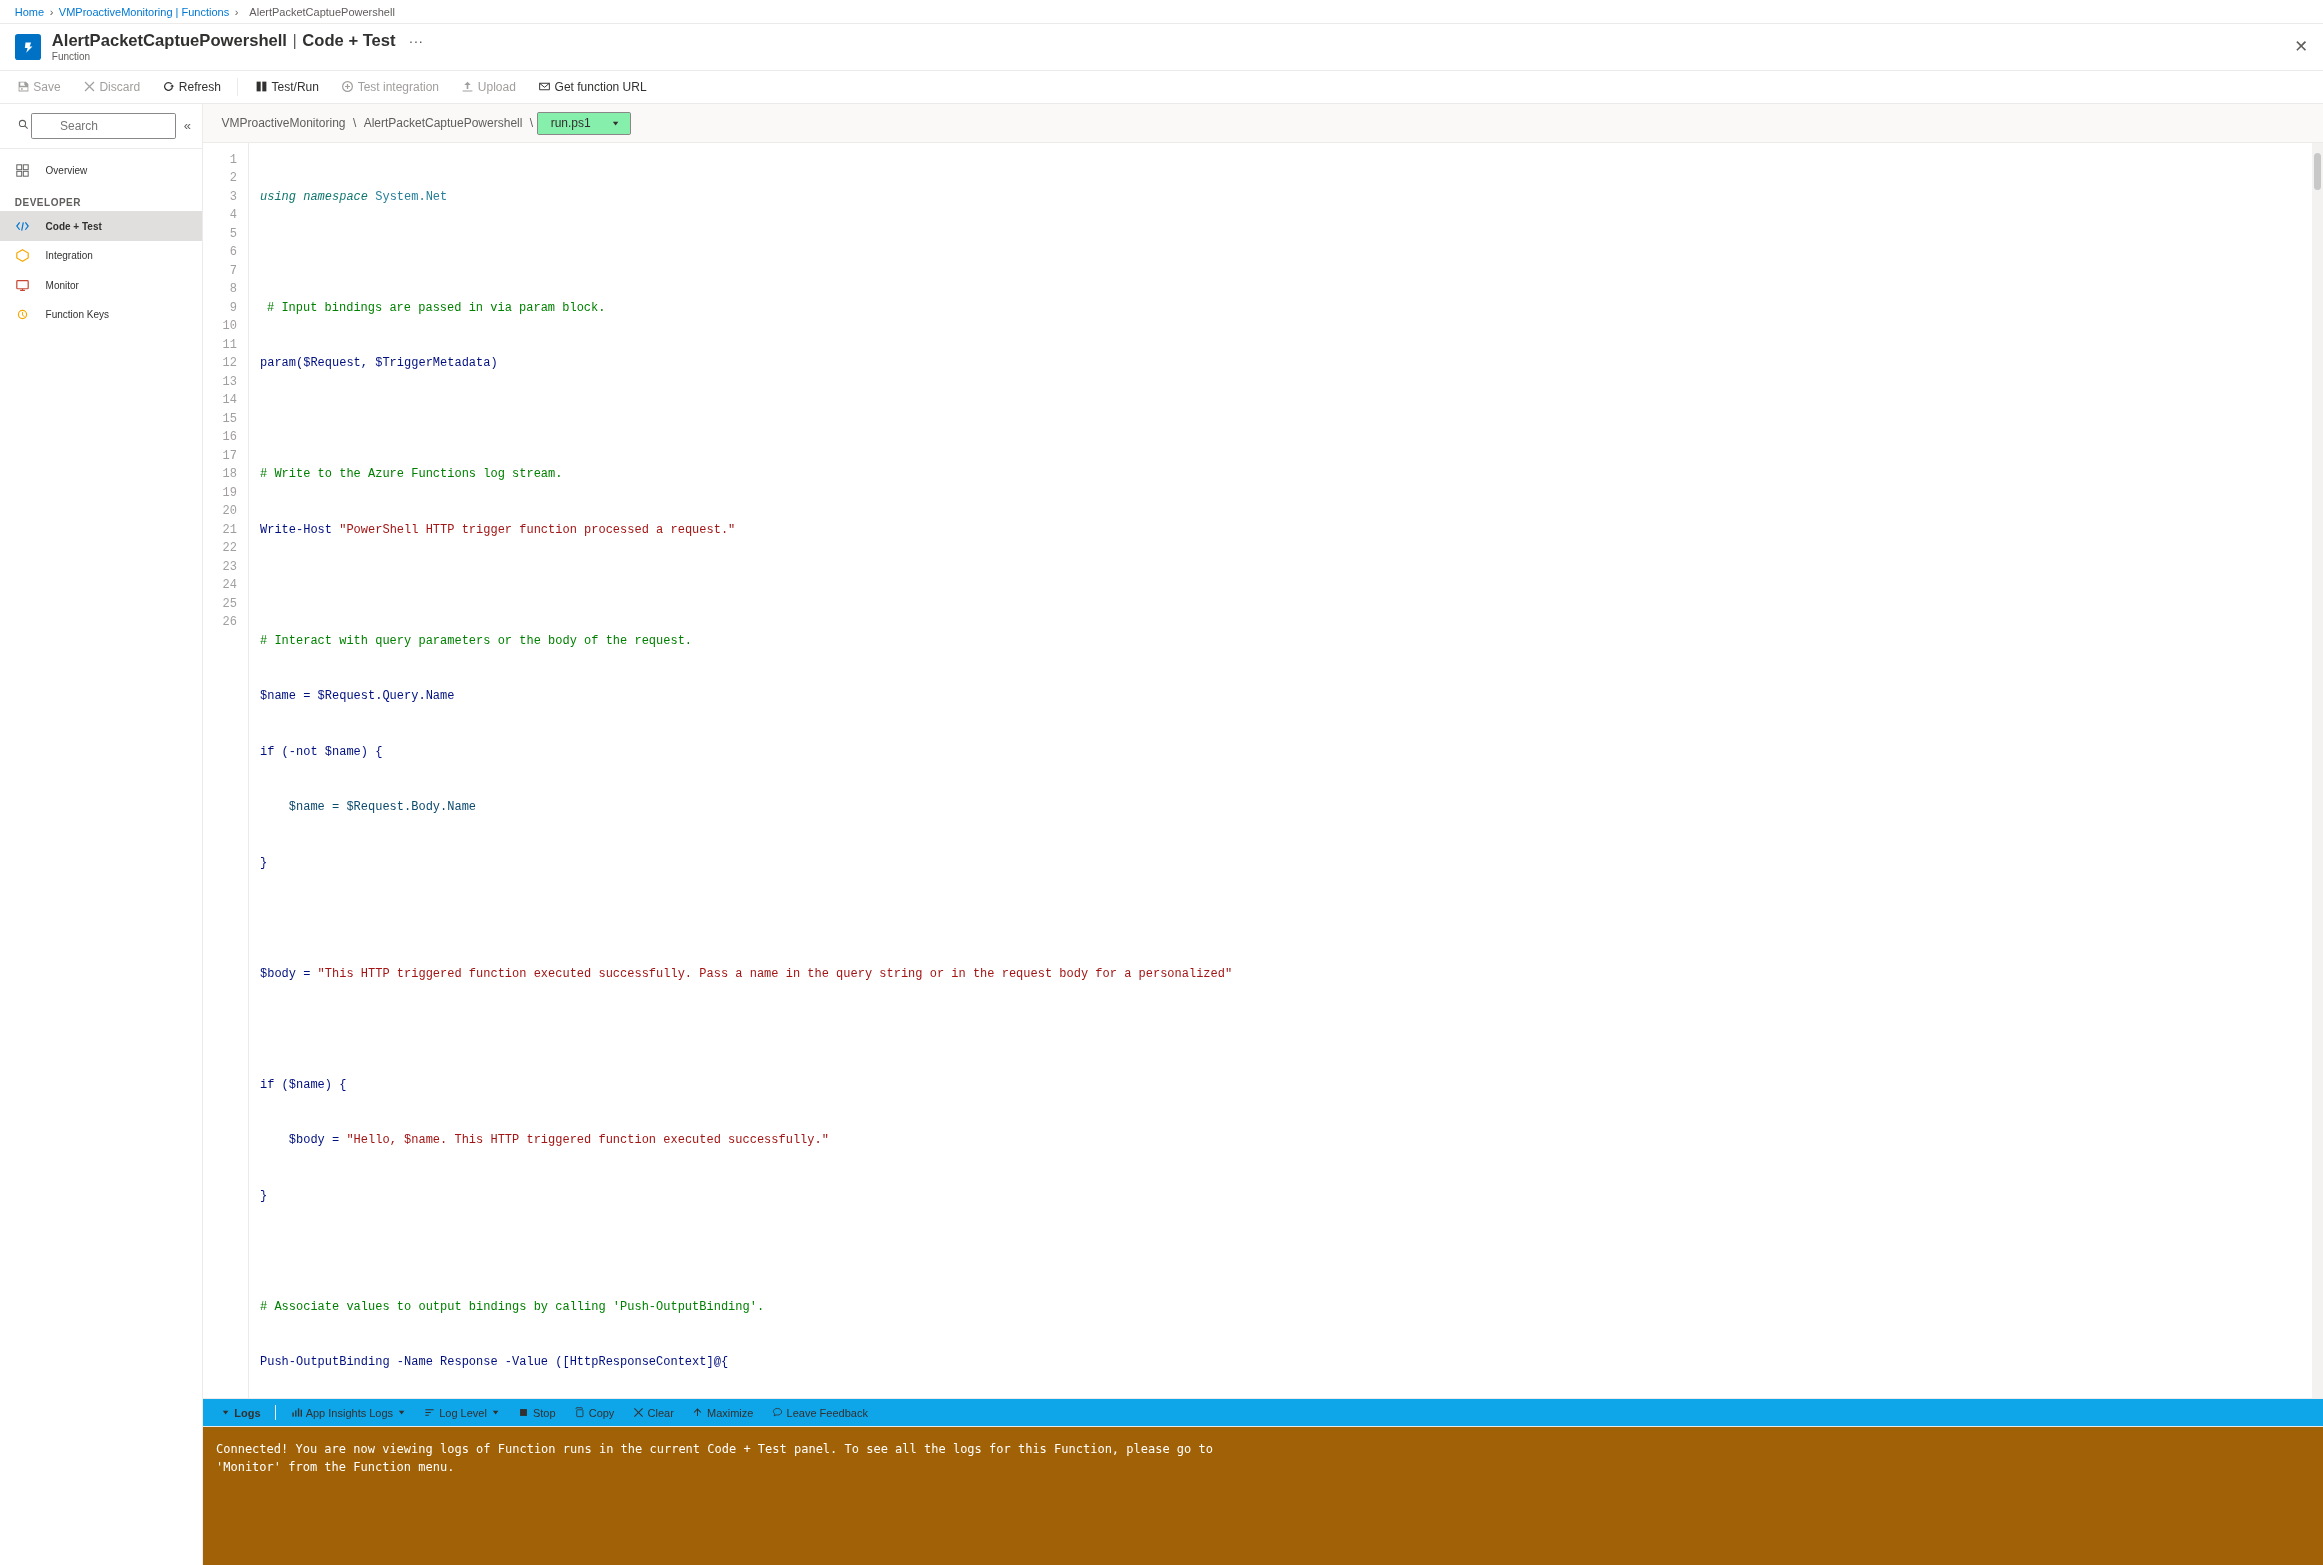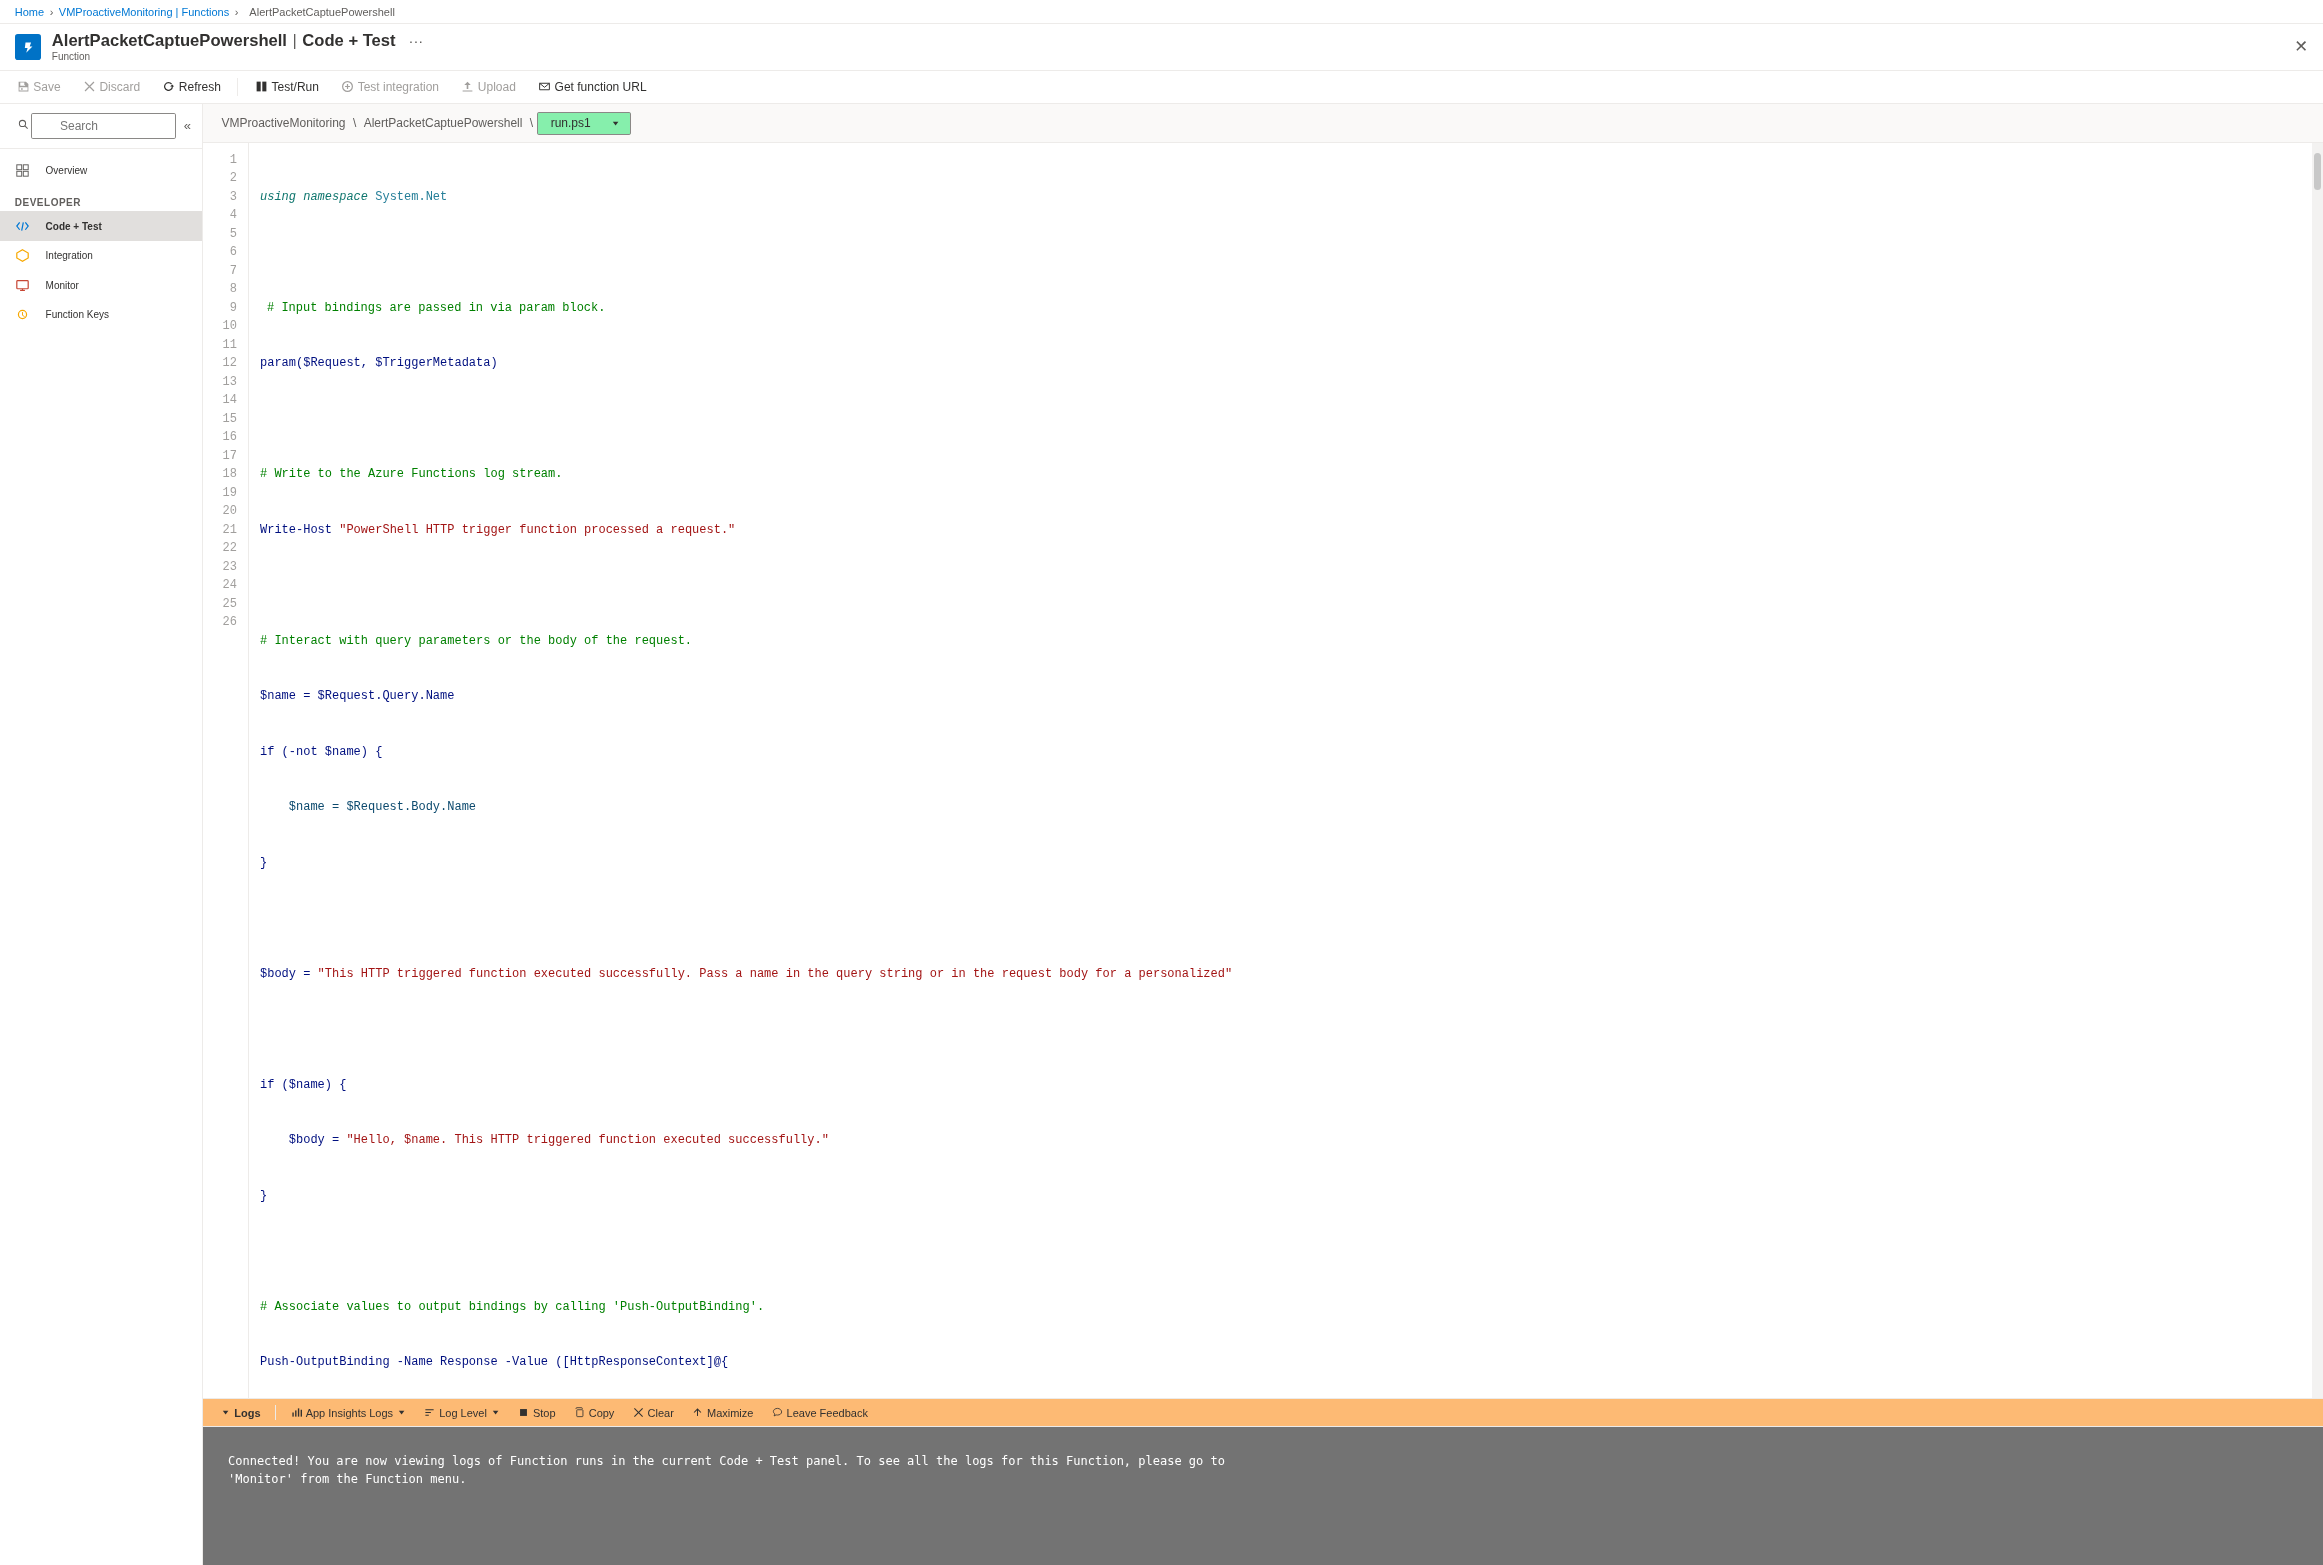--- a/index.html
+++ b/index.html
@@ -79,29 +79,29 @@
     .code-content { flex: 1; padding: 7.4px 0 7.4px 11px; white-space: pre; overflow-x: auto; }
     .code-line { height: 18.5px; display: block; }
 
     
     .scrollbar-area { width: 11px; background: #f3f2f1; position: relative; }
     .scrollbar-thumb { width: 7.4px; height: 37px; background: #c8c8c8; position: absolute; top: 9.2px; left: 1.8px; border-radius: 3.7px; }
 
     
     .log-panel { display: flex; flex-direction: column; border-top: 0.9px solid #edebe9; }
     .log-toolbar {
-      display: flex; align-items: center; padding: 3.7px 11px; background: #fdba74; border-bottom: 0.9px solid #edebe9; gap: 3.7px; flex-shrink: 0;
+      display: flex; align-items: center; padding: 3.7px 11px; background: #0ea5e9; border-bottom: 0.9px solid #edebe9; gap: 3.7px; flex-shrink: 0;
     }
     .log-btn {
       display: flex; align-items: center; gap: 3.7px; padding: 3.7px 7.4px; border: none; background: transparent; cursor: pointer; color: #323130; font-size: 11px; border-radius: 1.8px; white-space: nowrap;
     }
     .log-section { font-weight: 600; display: flex; align-items: center; gap: 3.7px; }
     .log-sep { width: 0.9px; height: 14.8px; background: #edebe9; margin: 0 3.7px; }
     .log-output {
-      background: #737373; color: #d4d4d4; font-family: 'Consolas', monospace; font-size: 12px; padding: 25px; flex: 1; overflow: auto; min-height: 138px;
+      background: #a16207; color: #d4d4d4; font-family: 'Consolas', monospace; font-size: 12px; padding: 13px; flex: 1; overflow: auto; min-height: 138px;
     }
     .log-output p { line-height: 1.5; color: #ffffff; }
 
     
     .azure-func-icon { background: #0072c6; border-radius: 2.8px; color: white; font-size: 13px; font-weight: bold; display: flex; align-items: center; justify-content: center; width: 26px; height: 26px; }
   </style>
 </head>
 <body>
 
 <div class="breadcrumb">

